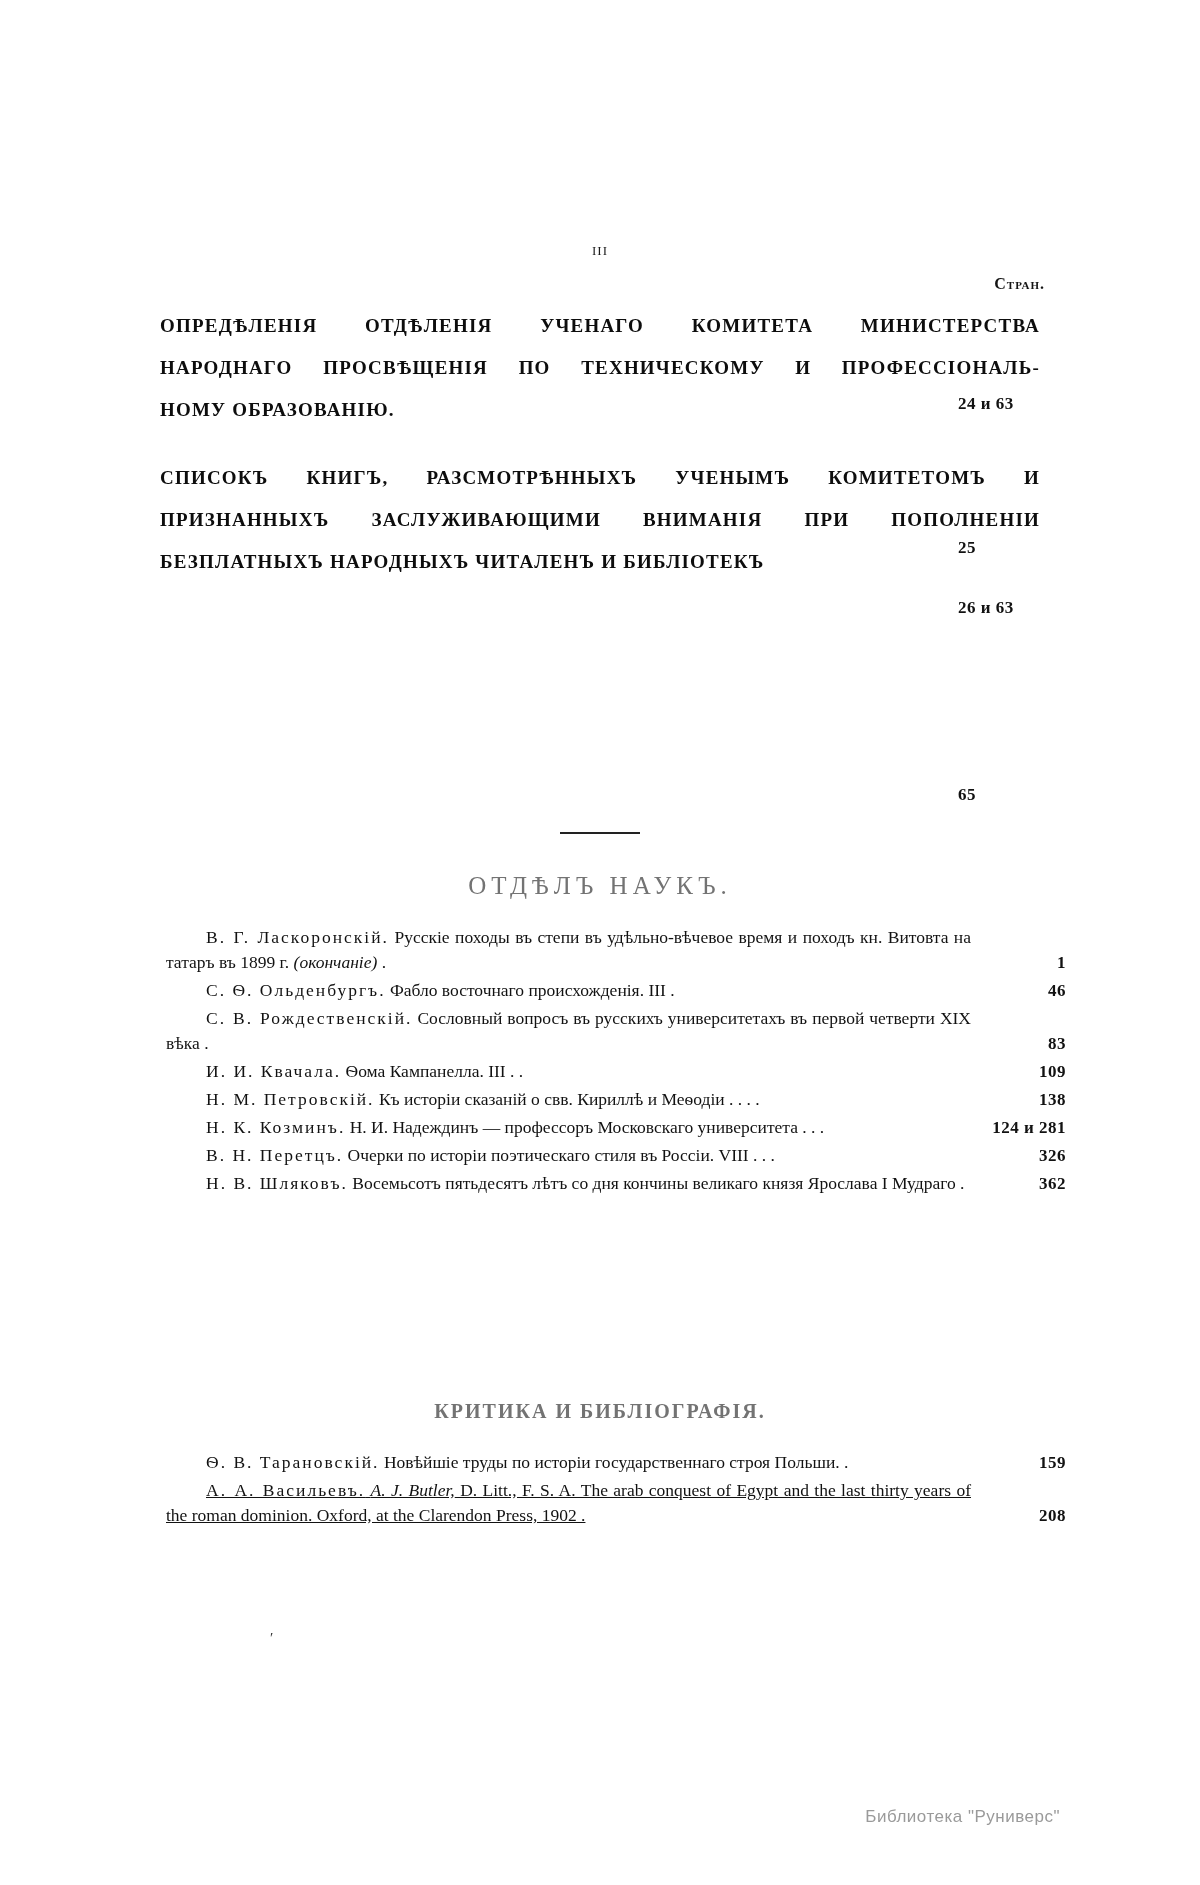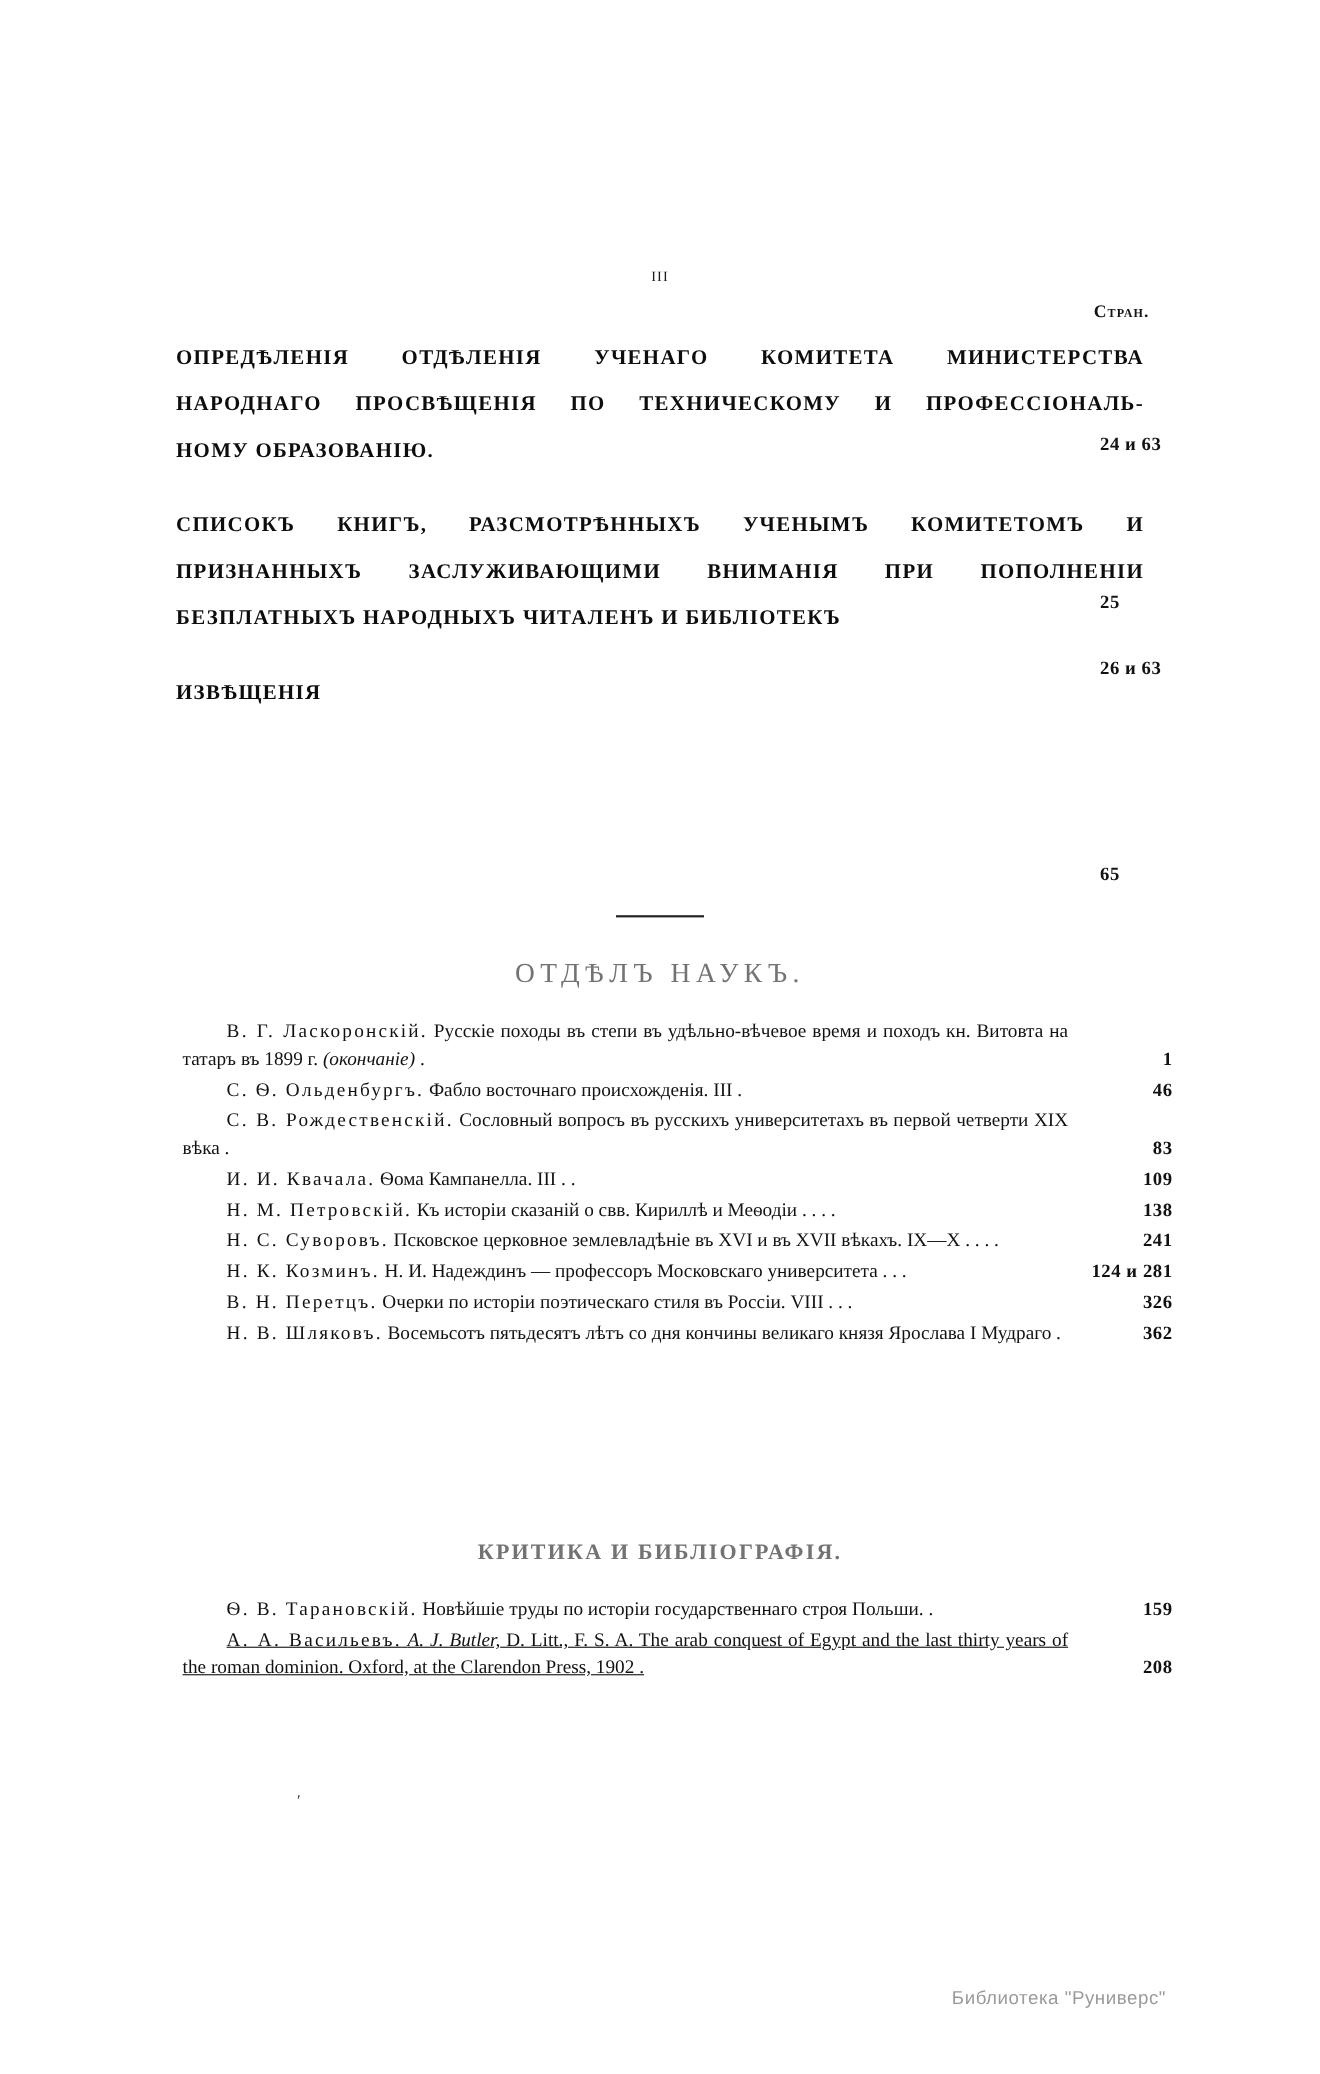--- a/index.html
+++ b/index.html
@@ -65,21 +65,21 @@
   }
   .l.just {
     text-align: justify;
     text-align-last: justify;
   }
   .l.center { }
 
   
   .rn {
     position: absolute;
-    left: 1000px;
+    left: 958px;
     font-size: 17px;
     font-weight: bold;
     letter-spacing: 0.5px;
     color: #121212;
     white-space: nowrap;
   }
 
   .rule {
     position: absolute;
     left: 560px;
@@ -178,23 +178,20 @@
       <span class="l just">НАРОДНАГО ПРОСВѢЩЕНІЯ ПО ТЕХНИЧЕСКОМУ И ПРОФЕССІОНАЛЬ-</span>
       <span class="l center">НОМУ ОБРАЗОВАНІЮ.</span>
     </div>
 
     <div class="caps-para">
       <span class="l just">СПИСОКЪ КНИГЪ, РАЗСМОТРѢННЫХЪ УЧЕНЫМЪ КОМИТЕТОМЪ И</span>
       <span class="l just">ПРИЗНАННЫХЪ ЗАСЛУЖИВАЮЩИМИ ВНИМАНІЯ ПРИ ПОПОЛНЕНІИ</span>
       <span class="l center">БЕЗПЛАТНЫХЪ НАРОДНЫХЪ ЧИТАЛЕНЪ И БИБЛІОТЕКЪ</span>
     </div>
 
-    <div class="caps-para">
-      <span class="l center">ИЗВѢЩЕНІЯ</span>
-    </div>
 
   </div>
 
   <div class="rn" style="top:394px">24 и 63</div>
   <div class="rn" style="top:538px">25</div>
   <div class="rn" style="top:598px">26 и 63</div>
   <div class="rn" style="top:785px">65</div>
 
   <div class="rule"></div>
 
@@ -230,26 +227,20 @@
       <span class="num">109</span>
     </div>
 
     <div class="entry">
       <span class="body">
         <span class="author">Н. М. Петровскій.</span><span> Къ исторіи сказаній о свв. Кириллѣ и Меѳодіи . . .                .</span>
       </span>
       <span class="num">138</span>
     </div>
 
-    <div class="entry">
-      <span class="body">
-        <span class="author">Н. С. Суворовъ.</span><span> Псковское церковное землевладѣніе въ XVI и въ XVII вѣкахъ. IX—X .      .      .       .</span>
-      </span>
-      <span class="num">241</span>
-    </div>
 
     <div class="entry">
       <span class="body">
         <span class="author">Н. К. Козминъ.</span><span> Н. И. Надеждинъ — профессоръ Московскаго университета .        .                     .</span>
       </span>
       <span class="num">124 и 281</span>
     </div>
 
     <div class="entry">
       <span class="body">

